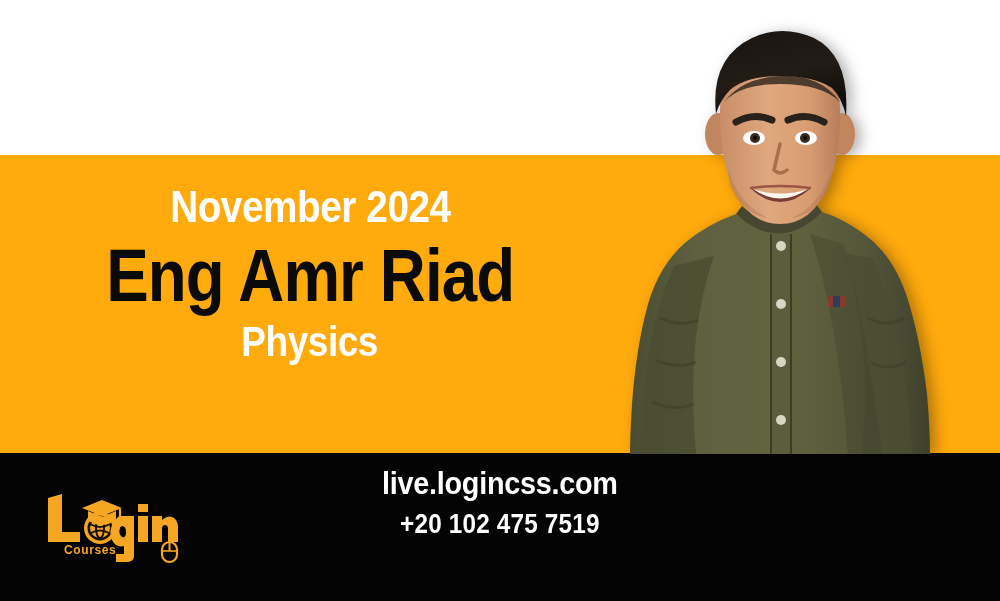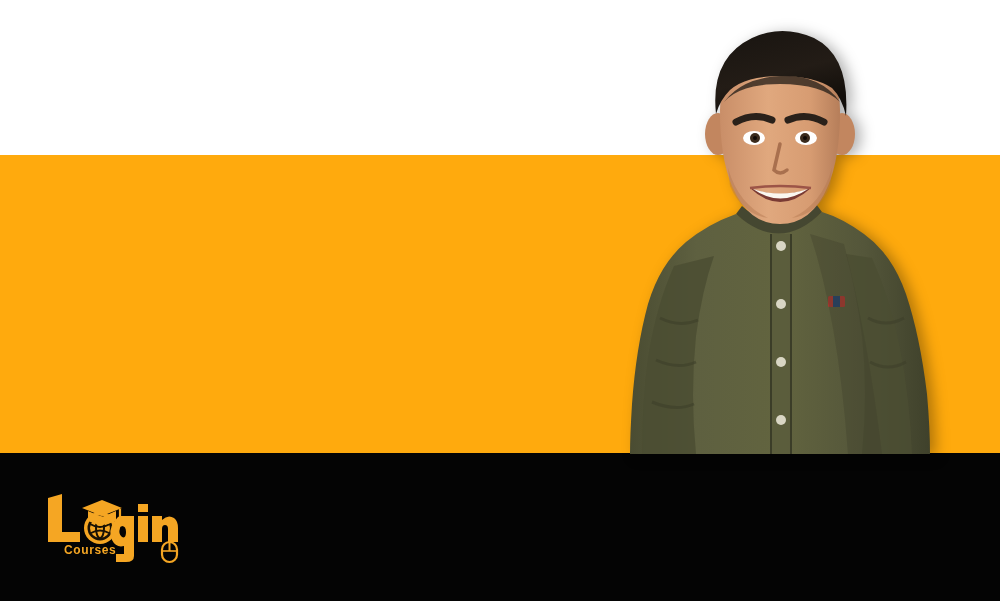--- a/index.html
+++ b/index.html
@@ -222,21 +222,30 @@
 
       <path d="M150 170 Q180 198 211 170 Q180 182 150 170 Z" fill="#7A3B34"></path>
       <path d="M153 171 Q180 190 208 171 Q180 180 153 171 Z" fill="#FAF7F0"></path>
       <path d="M150 170 Q180 166 211 170" stroke="#9C5447" stroke-width="2.5" fill="none"></path>
 
       <path d="M128 150 Q138 186 168 200 Q142 196 130 168 Z" fill="#B4784F" opacity="0.45"></path>
       <path d="M232 150 Q222 186 192 200 Q218 196 230 168 Z" fill="#B4784F" opacity="0.45"></path>
     </svg>
   </div>
 
-
+  <div class="headline-block">
+    <div class="line-month">November 2024</div>
+    <div class="line-name">Eng Amr Riad</div>
+    <div class="line-subject">Physics</div>
+  </div>
+
+  <div class="contact-block">
+    <div class="contact-site">live.logincss.com</div>
+    <div class="contact-phone">+20 102 475 7519</div>
+  </div>
 
   <div class="logo">
     <svg viewBox="0 0 140 80" xmlns="http://www.w3.org/2000/svg">
       <g fill="#F5A623">
 
         <path d="M6 14 L20 10 L20 48 L38 48 L38 58 L6 58 Z"></path>
 
         <g>
           <circle cx="58" cy="44" r="16" fill="#F5A623"></circle>
           <circle cx="58" cy="44" r="12.5" fill="#1A1205"></circle>

